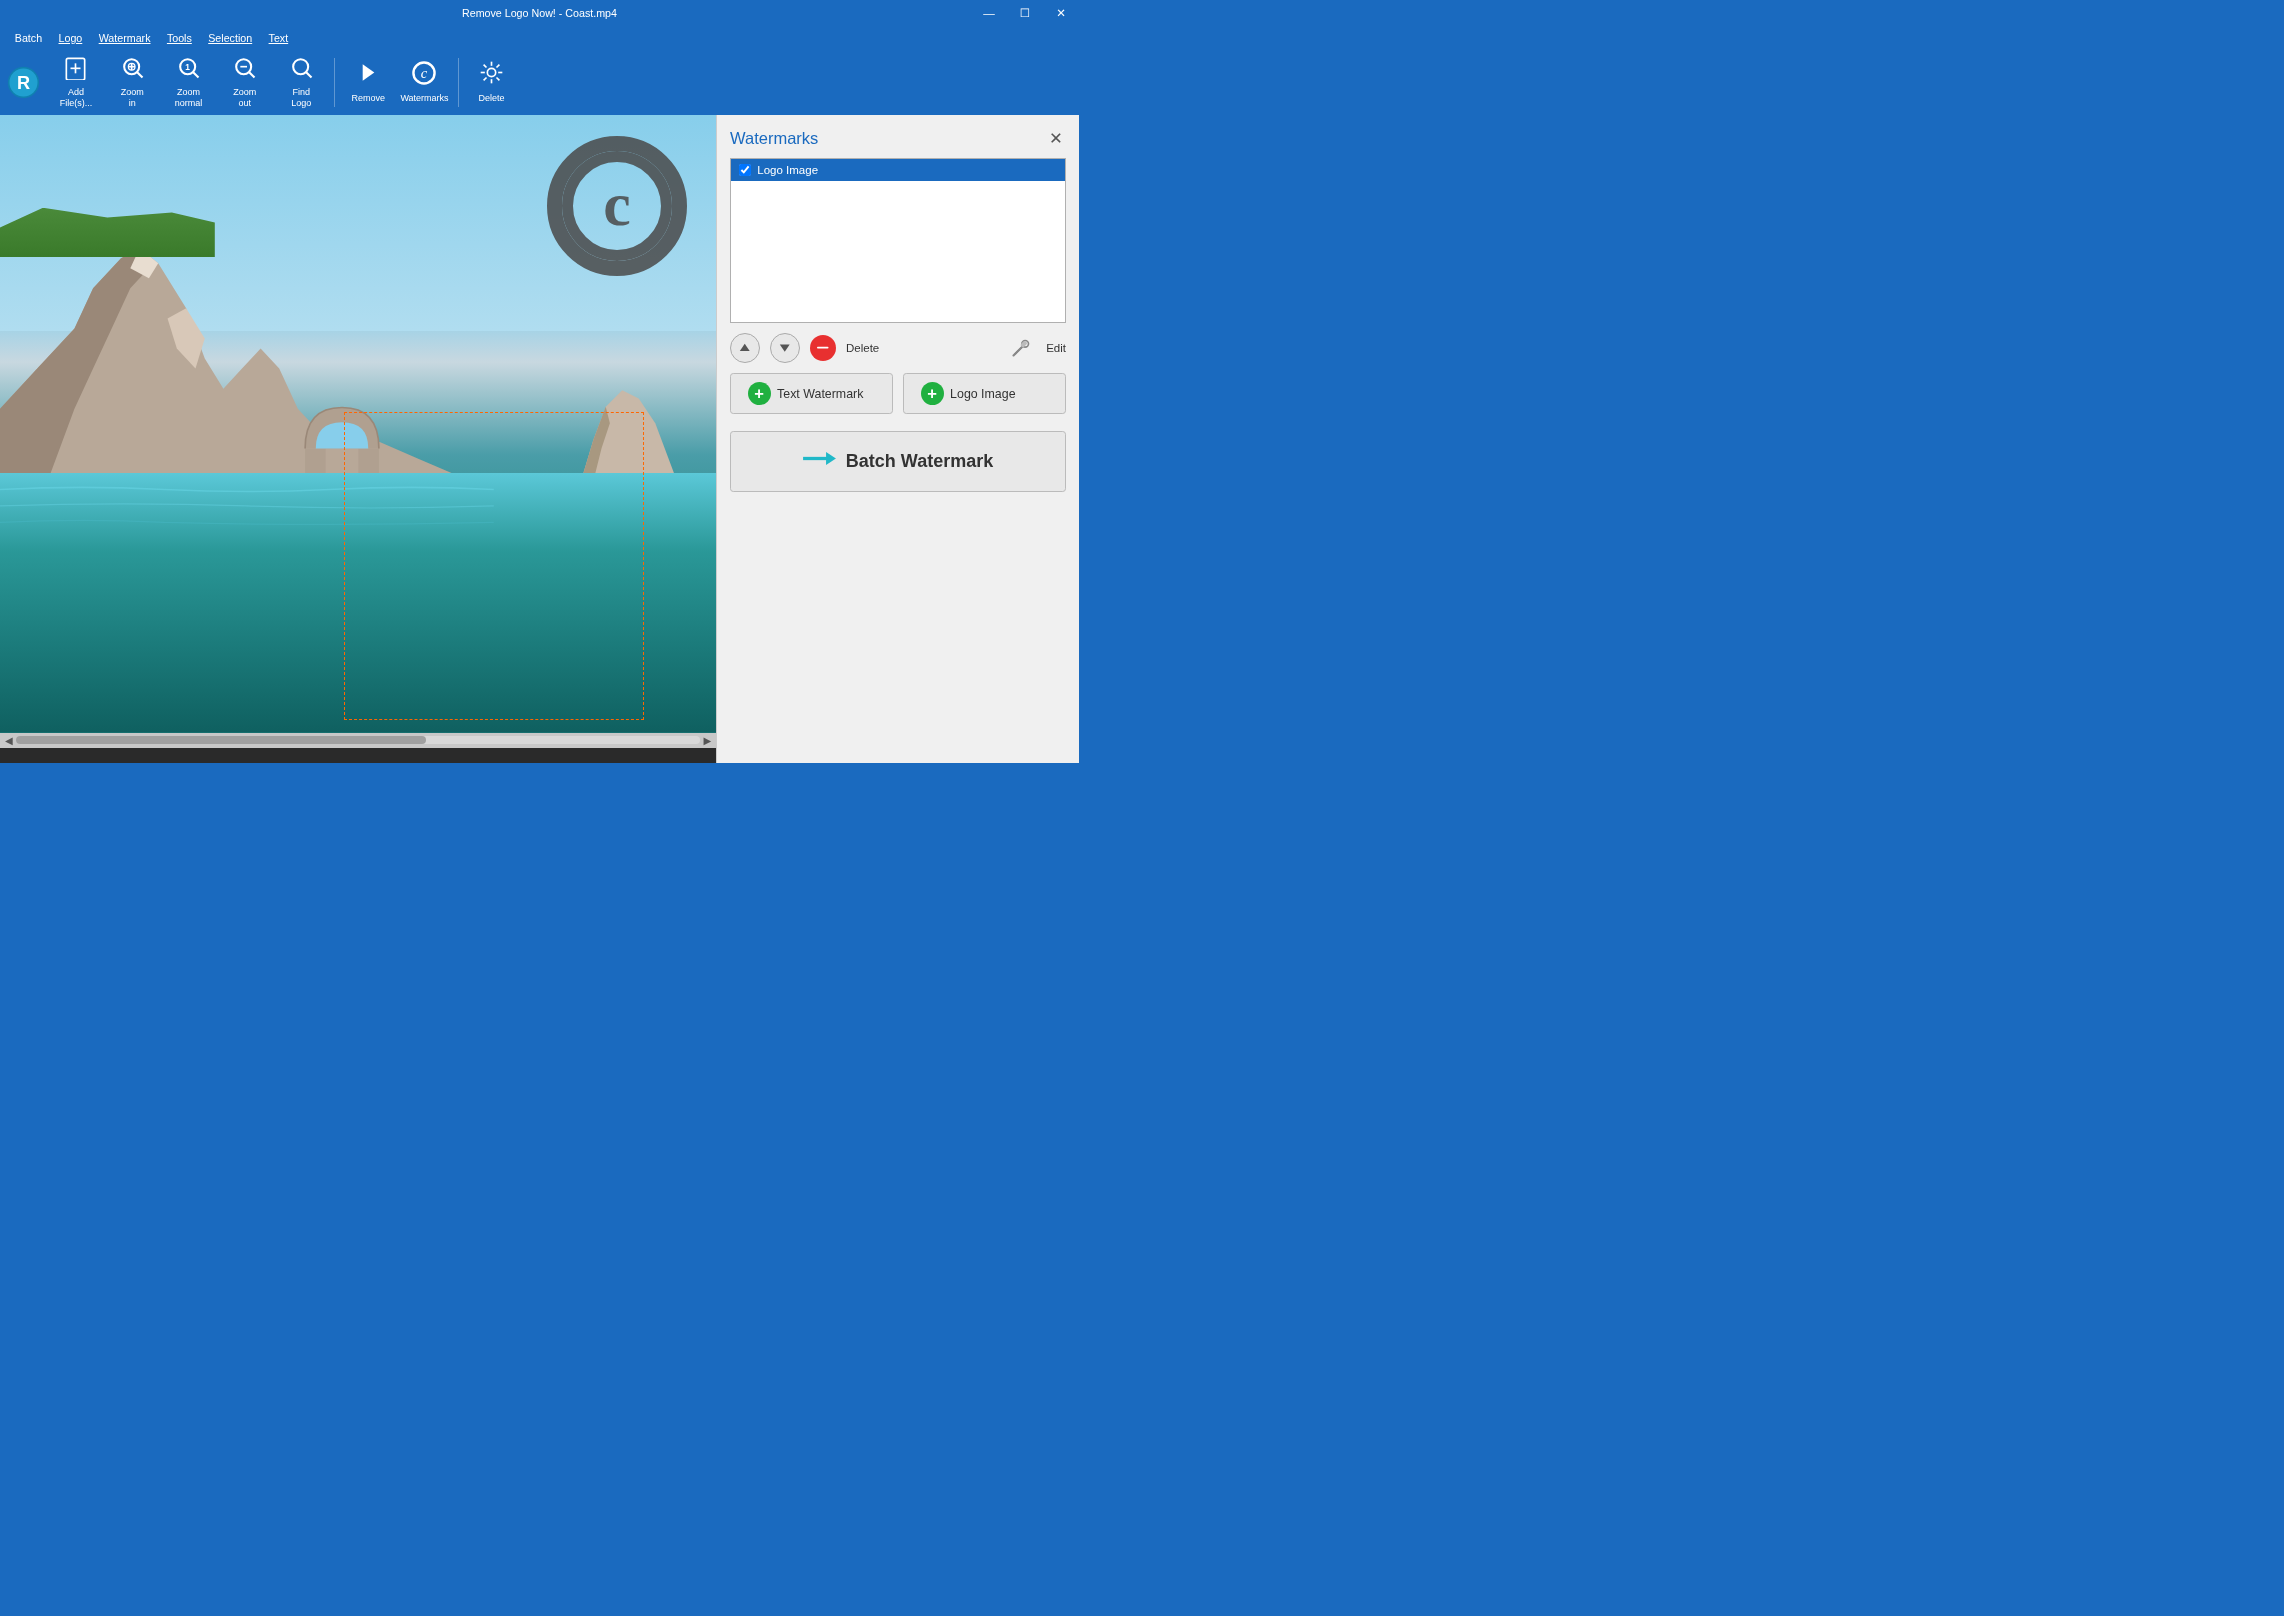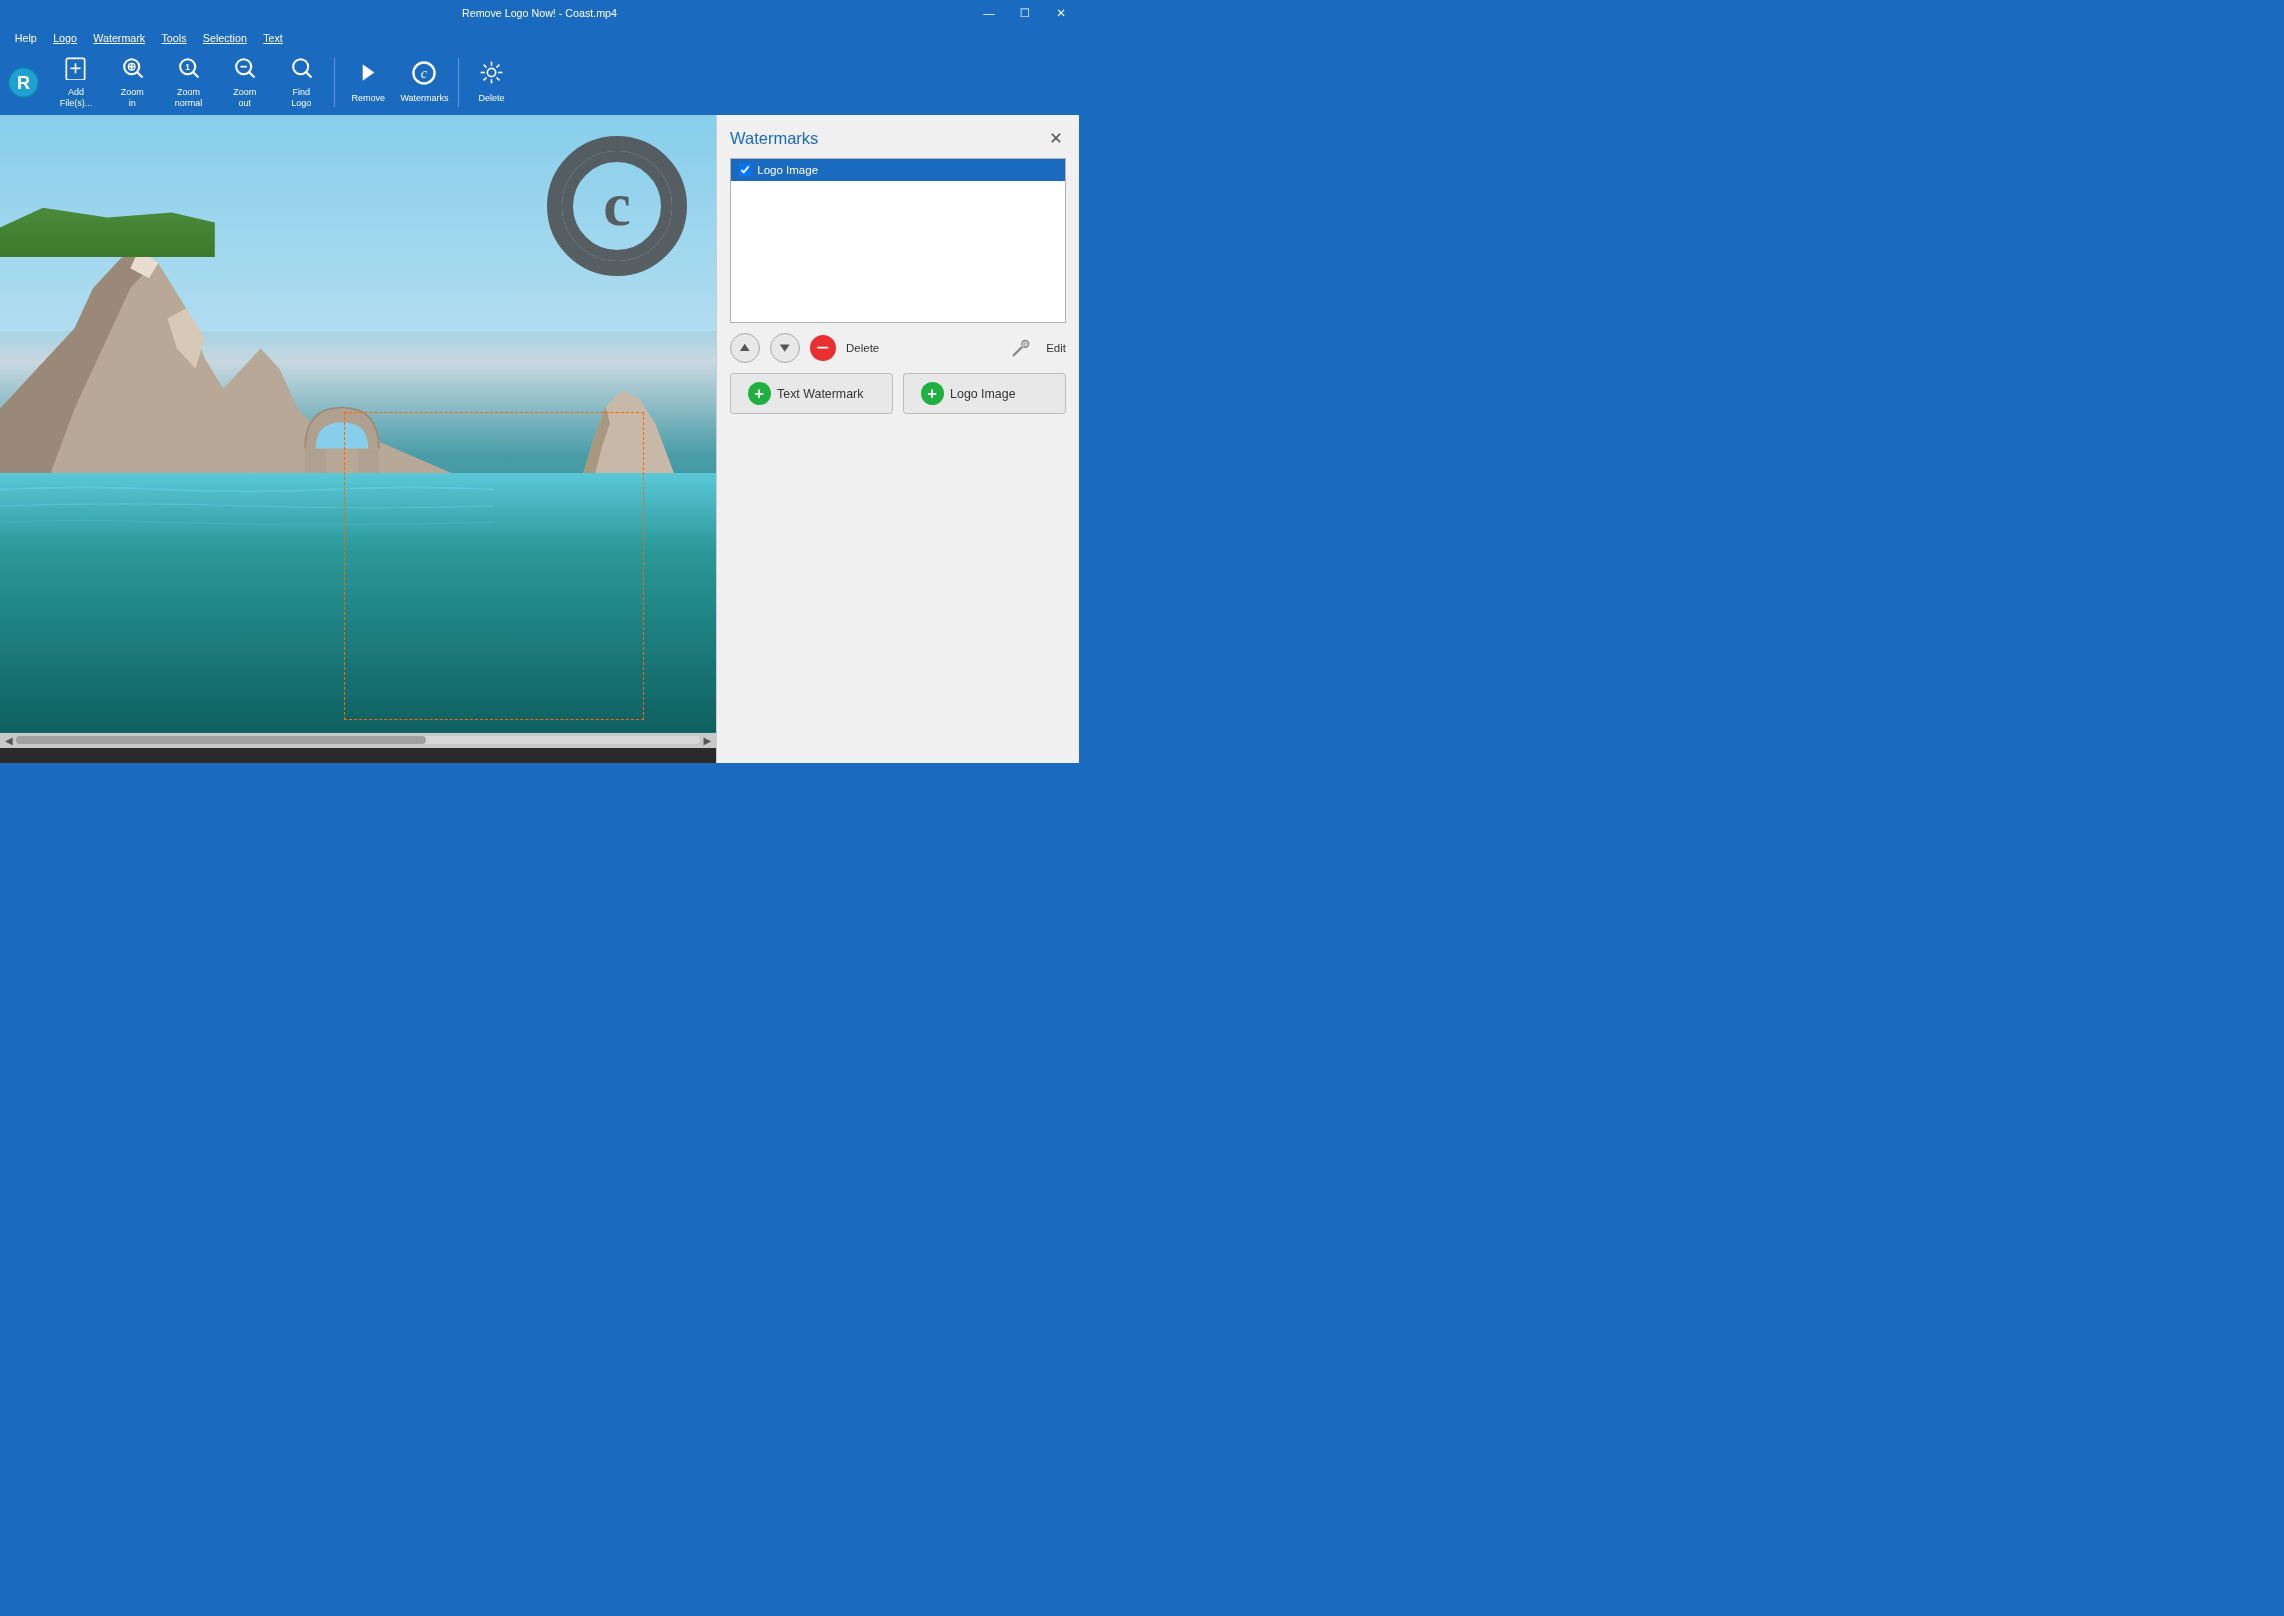--- a/index.html
+++ b/index.html
@@ -358,21 +358,21 @@
 <div class="title-bar">
   <span>Remove Logo Now! - Coast.mp4</span>
   <div class="title-bar-controls">
     <button class="title-btn">—</button>
     <button class="title-btn">☐</button>
     <button class="title-btn close">✕</button>
   </div>
 </div>
 
 <div class="menu-bar">
-  <span class="menu-item">Help</span>
+  <span class="menu-item">Batch</span>
   <span class="menu-item">Logo</span>
   <span class="menu-item">Watermark</span>
   <span class="menu-item">Tools</span>
   <span class="menu-item">Selection</span>
   <span class="menu-item">Text</span>
 </div>
 
 <div class="toolbar">
 
   <div style="width:33px;height:33px;margin-right:6.6px;">
@@ -604,20 +604,29 @@
       <button class="add-wm-btn">
         <div class="plus-circle">+</div>
         <span>Text Watermark</span>
       </button>
       <button class="add-wm-btn">
         <div class="plus-circle">+</div>
         <span>Logo Image</span>
       </button>
     </div>
 
+    <button class="batch-btn">
+      <span class="batch-arrow">
+        <svg width="33" height="23" viewBox="0 0 40 28">
+          <line x1="0" y1="14" x2="32" y2="14" stroke="#20b8c8" stroke-width="4"></line>
+          <polygon points="28,6 40,14 28,22" fill="#20b8c8"></polygon>
+        </svg>
+      </span>
+      <span>Batch Watermark</span>
+    </button>
   </div>
 </div>
 
 <div class="timeline-area">
   <button class="tl-btn">
     <svg width="20" height="20" viewBox="0 0 24 24">
       <rect x="4" y="4" width="3" height="16" fill="white"></rect>
       <polygon points="22,4 10,12 22,20" fill="white"></polygon>
     </svg>
   </button>

